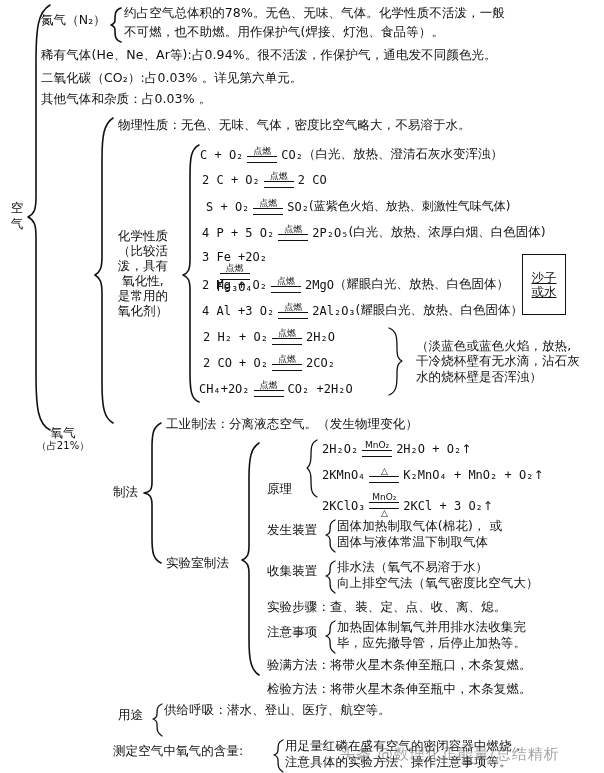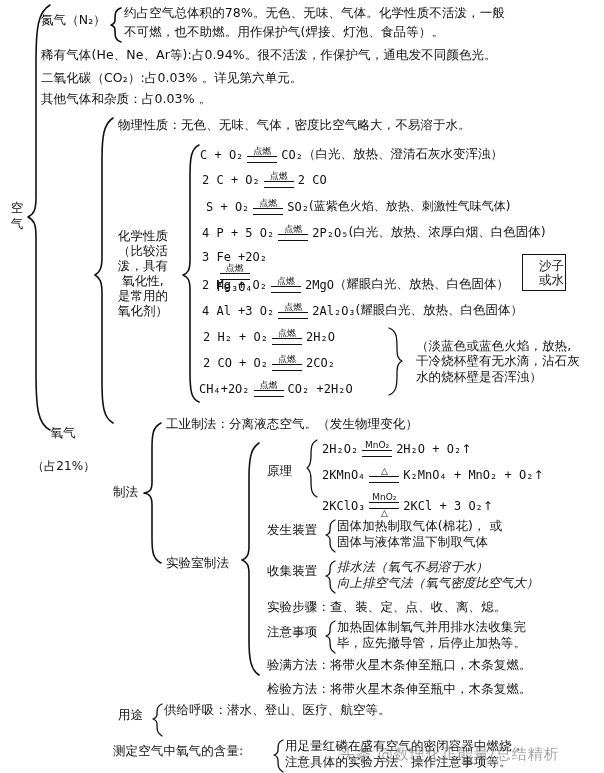--- a/index.html
+++ b/index.html
@@ -74,22 +74,23 @@
   }
   .up{font-family:"DejaVu Sans",sans-serif;font-size:12px;}
 
   
   .boxnote{
     position:absolute;
     border:1.3px solid #111;
     background:transparent;
     font-size:12.5px;
     line-height:1.08;
-    text-align:right;
-    padding:4px 1px;
+    text-align:center;
+    padding:16px 1px;
+    text-decoration:underline;
   }
   
   .wm{
     position:absolute;
     color:rgba(90,90,90,0.55);
     font-size:15px;
     letter-spacing:1px;
     white-space:nowrap;
     font-family:"DejaVu Sans","Liberation Sans",sans-serif;
   }
@@ -123,21 +124,21 @@
   <div class="t cjk" style="left:41px;top:71px;">二氧化碳（CO₂）:占0.03% 。详见第六单元。</div>
   <div class="t cjk" style="left:41px;top:92px;">其他气体和杂质：占0.03% 。</div>
 
   <div class="brace" style="left:94px;top:115px;">
     <svg width="22" height="310" viewBox="0 0 22 310">
       <path d="M19 3 C10 9, 8 20, 8 44 L8 142 C8 153, 6 157, 1 160 C6 163, 8 167, 8 178 L8 268 C8 292, 10 303, 19 308"></path>
     </svg>
   </div>
   <div class="t cjk center" style="left:32px;top:425px;width:62px;line-height:1.2;">
     <div>氧气</div>
-    <div style="font-size:12px;margin-top:19px;">（占21%）</div>
+    <div style="font-size:10px;">（占21%）</div>
   </div>
 
   <div class="t cjk" style="left:118px;top:118px;">物理性质：无色、无味、气体，密度比空气略大，不易溶于水。</div>
 
   <div class="t cjk center" style="left:110px;top:228px;width:66px;line-height:1.2;font-size:12.5px;">
     <div>化学性质</div>
     <div>（比较活</div>
     <div>泼，具有</div>
     <div>氧化性,</div>
     <div>是常用的</div>
@@ -270,21 +271,21 @@
 
   <div class="t cjk" style="left:166px;top:417px;">工业制法：分离液态空气。（发生物理变化）</div>
   <div class="t cjk" style="left:166px;top:556px;">实验室制法</div>
 
   <div class="brace" style="left:240px;top:440px;">
     <svg width="22" height="238" viewBox="0 0 22 238">
       <path d="M19 3 C11 8, 9 18, 9 38 L9 106 C9 115, 7 118, 2 120 C7 122, 9 125, 9 134 L9 200 C9 220, 11 230, 19 235"></path>
     </svg>
   </div>
 
-  <div class="t cjk" style="left:267px;top:464px;">原理</div>
+  <div class="t cjk" style="left:267px;top:482px;">原理</div>
   <div class="brace thin" style="left:306px;top:438px;">
     <svg width="14" height="62" viewBox="0 0 14 62">
       <path d="M11 2 C5 5, 5 10, 5 18 C5 25, 4 28, 1 30 C4 32, 5 35, 5 42 C5 50, 5 56, 11 59"></path>
     </svg>
   </div>
 
   <div class="eq" style="left:322px;top:441px;">
     <span class="sp">2H₂O₂</span>
     <span class="arrow">
       <span class="cond">MnO₂</span>
@@ -325,21 +326,21 @@
     <div>固体加热制取气体(棉花)， 或</div>
     <div>固体与液体常温下制取气体</div>
   </div>
 
   <div class="t cjk" style="left:267px;top:564px;">收集装置</div>
   <div class="brace thin" style="left:325px;top:559px;">
     <svg width="12" height="36" viewBox="0 0 12 36">
       <path d="M10 2 C5 4, 5 7, 5 12 C5 15, 4 16, 1 17 C4 18, 5 19, 5 22 C5 28, 5 31, 10 34"></path>
     </svg>
   </div>
-  <div class="t cjk" style="left:337px;top:559px;line-height:1.25;font-style:italic;">
+  <div class="t cjk" style="left:337px;top:559px;line-height:1.25;">
     <div>排水法（氧气不易溶于水）</div>
     <div>向上排空气法（氧气密度比空气大）</div>
   </div>
 
   <div class="t cjk" style="left:267px;top:600px;">实验步骤：查、装、定、点、收、离、熄。</div>
 
   <div class="t cjk" style="left:267px;top:625px;">注意事项</div>
   <div class="brace thin" style="left:325px;top:619px;">
     <svg width="12" height="36" viewBox="0 0 12 36">
       <path d="M10 2 C5 4, 5 7, 5 12 C5 15, 4 16, 1 17 C4 18, 5 19, 5 22 C5 28, 5 31, 10 34"></path>

